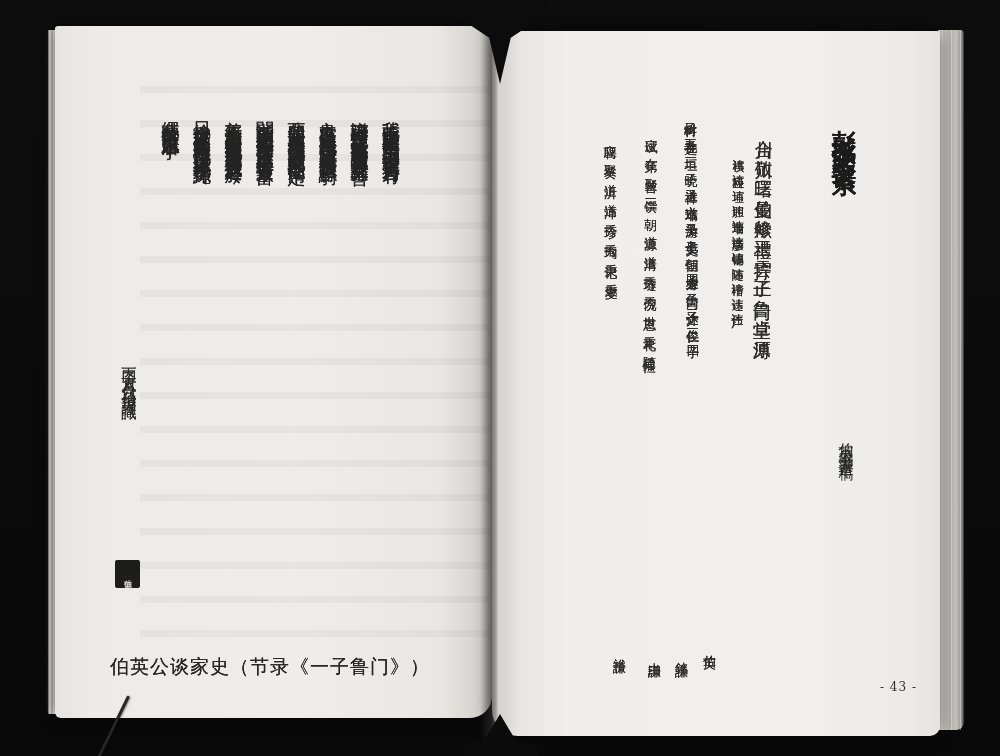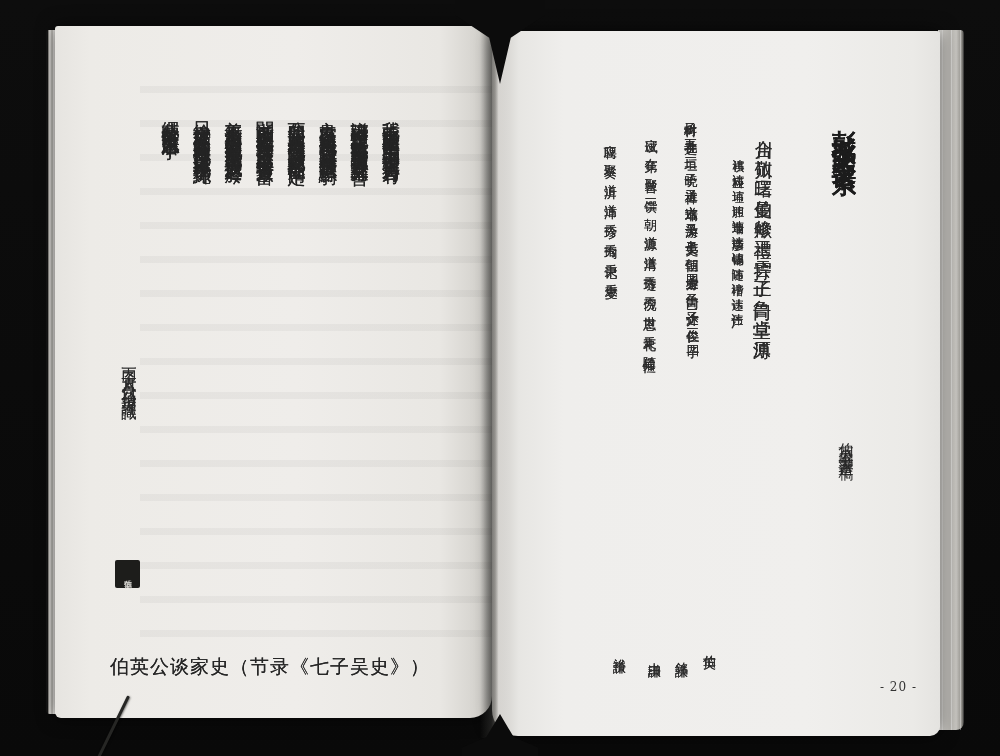--- a/index.html
+++ b/index.html
@@ -99,41 +99,41 @@
     <div class="vcol">閩浙所至則先救民保全善類不遺餘力盛年去官貿遷致富</div>
     <div class="vcol">善無不為造荆山橋為南北孔道第一巨工獨力成之迄於今</div>
     <div class="vcol">日徐之婦孺莫不知名由其積德也厚是以流澤也長子孫繩</div>
     <div class="vcol">繩蒙公餘蔭可以忘所本乎</div>
   </div>
 
   <div class="signature v">丙子六月六日伯英謹識</div>
   <div class="seal">
     <span>張伯英</span>
   </div>
-  <div class="caption-left">伯英公谈家史（节录《七子吴史》）</div>
+  <div class="caption-left">伯英公谈家史（节录《一子鲁门》）</div>
 
   <div class="page page-right">
     
     
   </div>
 
   <div class="r-title v">彭城张氏本支谱系</div>
 
   <div class="gen colA-big v">合川 敬川 曙三 伯曼 修歟 禮玉 雲拧 子正 鲁门 卓堂 溥原</div>
   <div class="gen colA-small v">讳棋 讳应科 讳垣 讳胆 讳造瑞 讳彦璘 讳锡锦 讳随 讳楷 讳达 讳仁广</div>
   <div class="gen colB v">子树科 五子在选 三垣 子晓 子道祥 六道瑞 子吴游 七子吴史 朝恒 四子方泰 一子鲁门 二子达介 三俊仁 四子</div>
   <div class="gen colC v">应试 在第 聚曾 三馔 朝 道源 道清 秀琏 秀倪 世恩 秉礼 随昇恒</div>
   <div class="gen colD v">应聘 聚癸 道沂 道沛 秀珍 秀珣 秉记 秉燮</div>
 
   <div class="bname bn0 v">伯英</div>
   <div class="bname bn1 v">銘謙</div>
   <div class="bname bn2 v">由謙</div>
   <div class="bname bn3 v">裕謙</div>
 
   <div class="r-caption v">伯英公手书家谱草稿</div>
-  <div class="page-num">- 20 -</div>
+  <div class="page-num">- 43 -</div>
 
   <div class="gutter"></div>
   <div class="notch-top"></div>
   <div class="notch-bottom"></div>
   <div class="corner-flick"></div>
 
 </div>
 
 </body></html>

